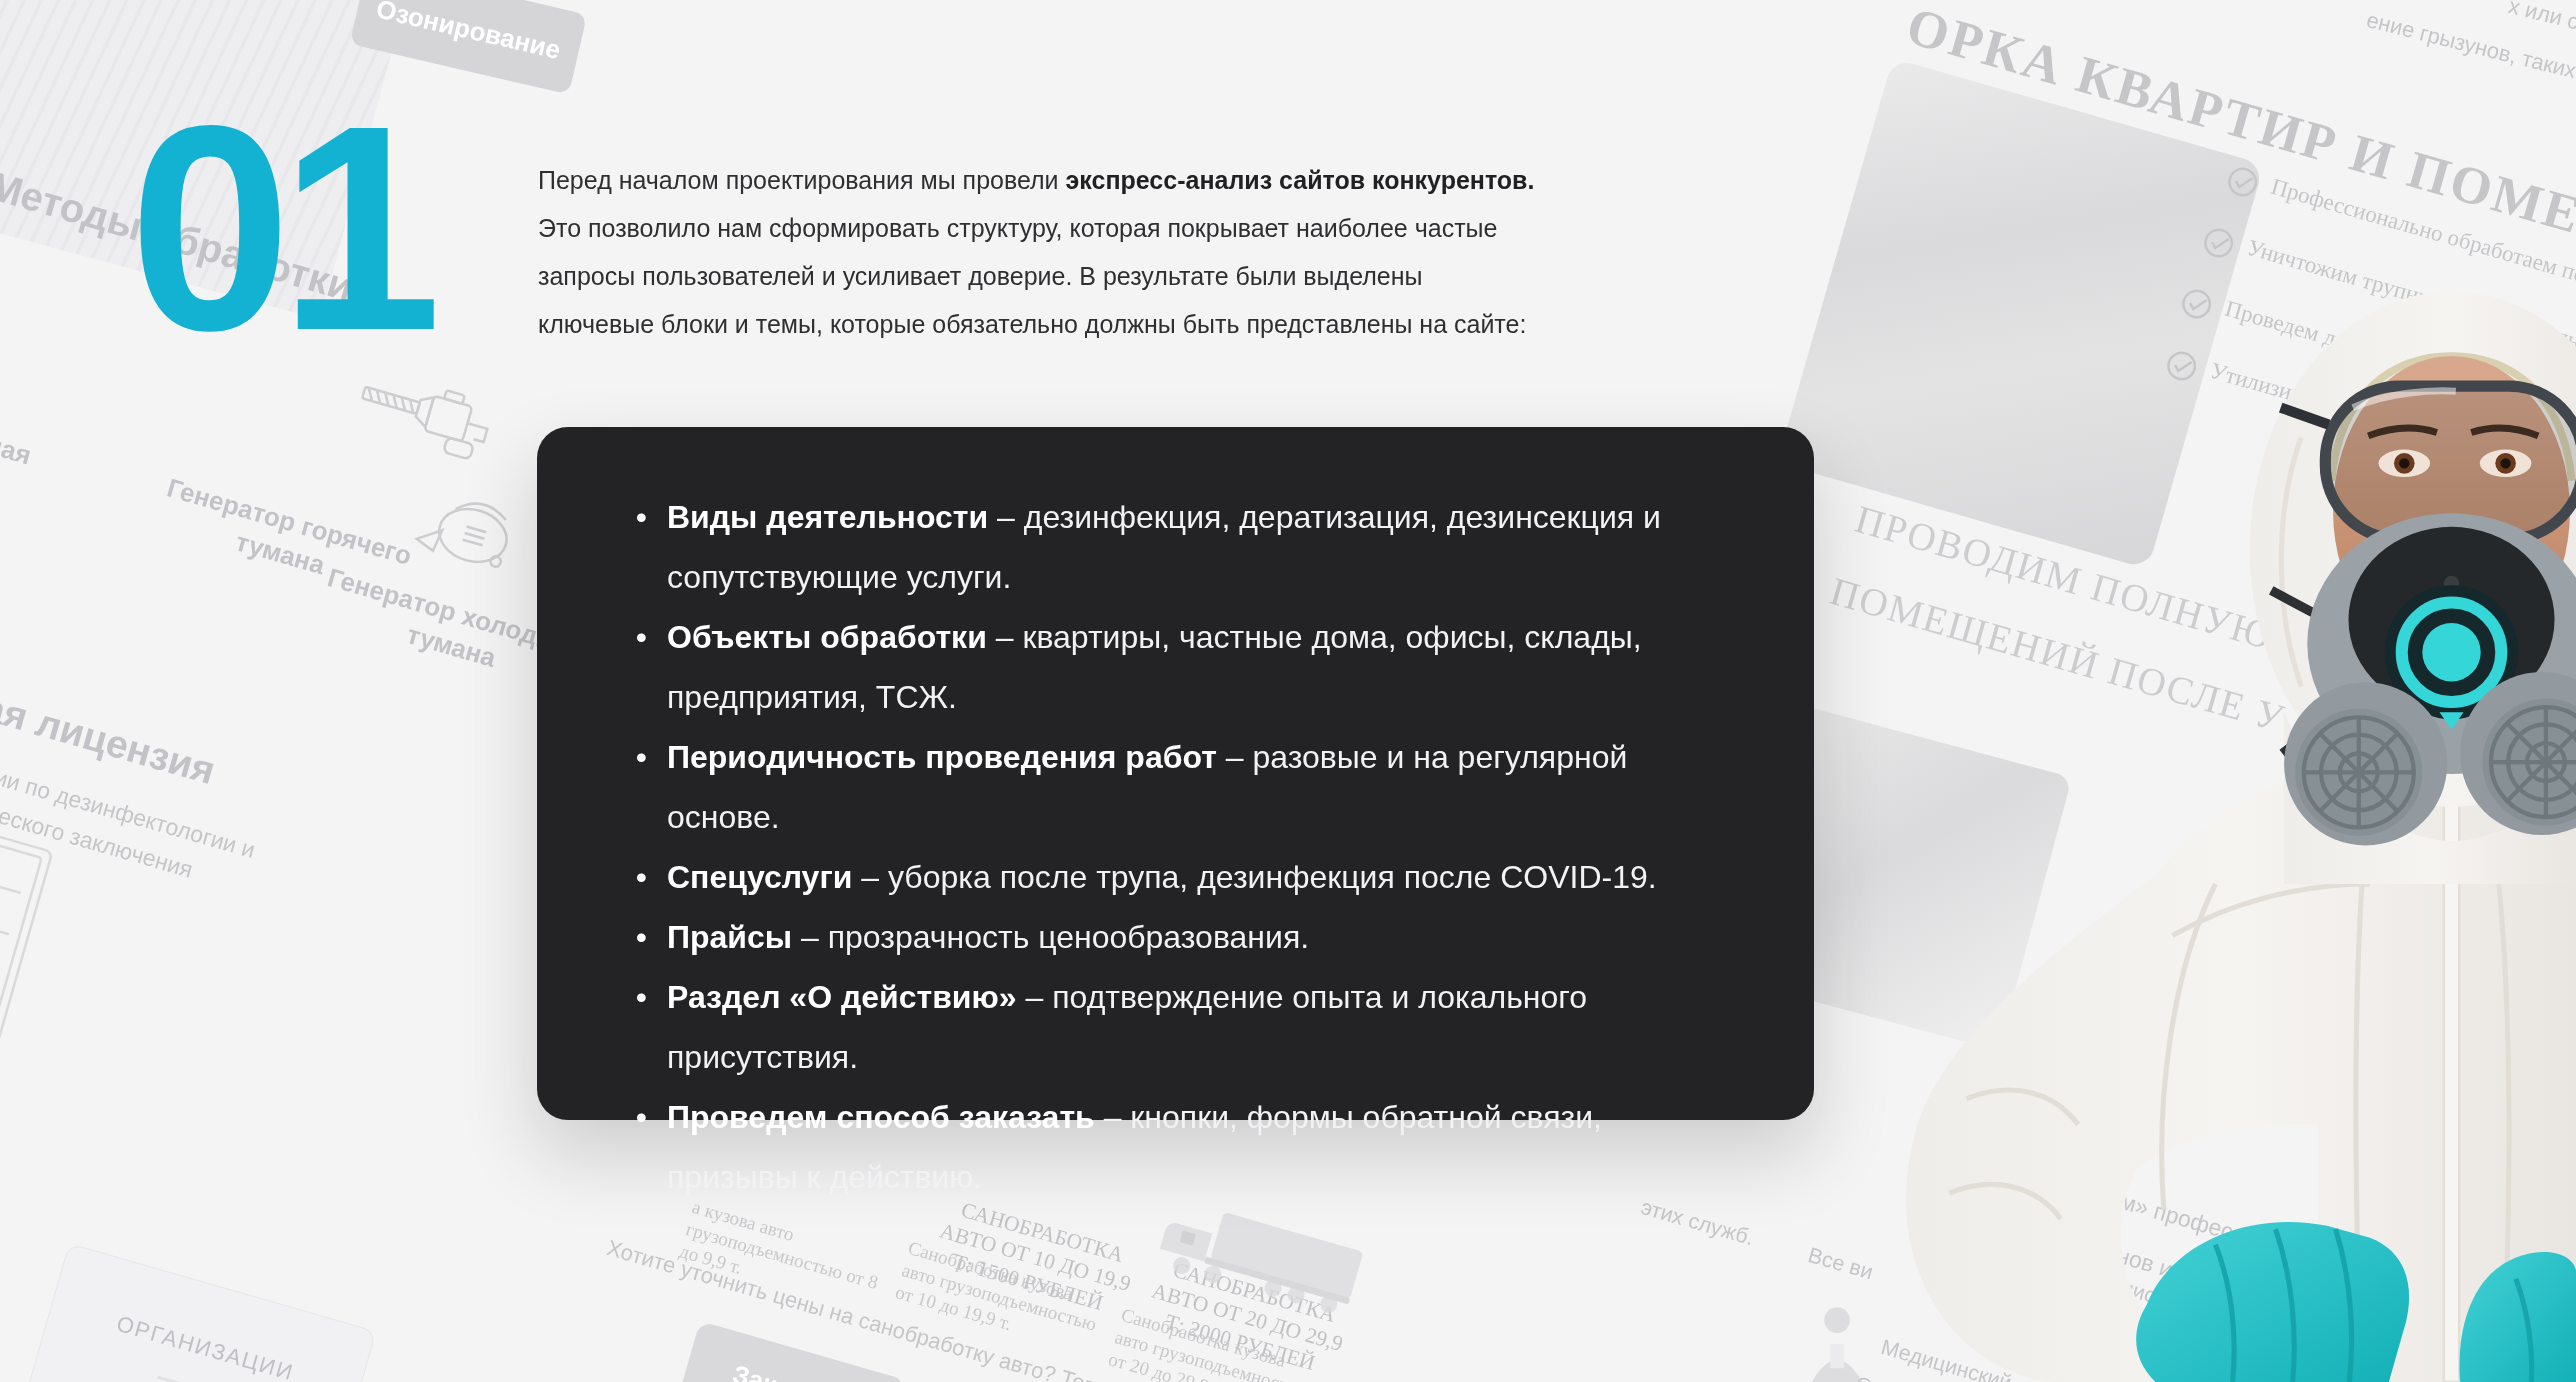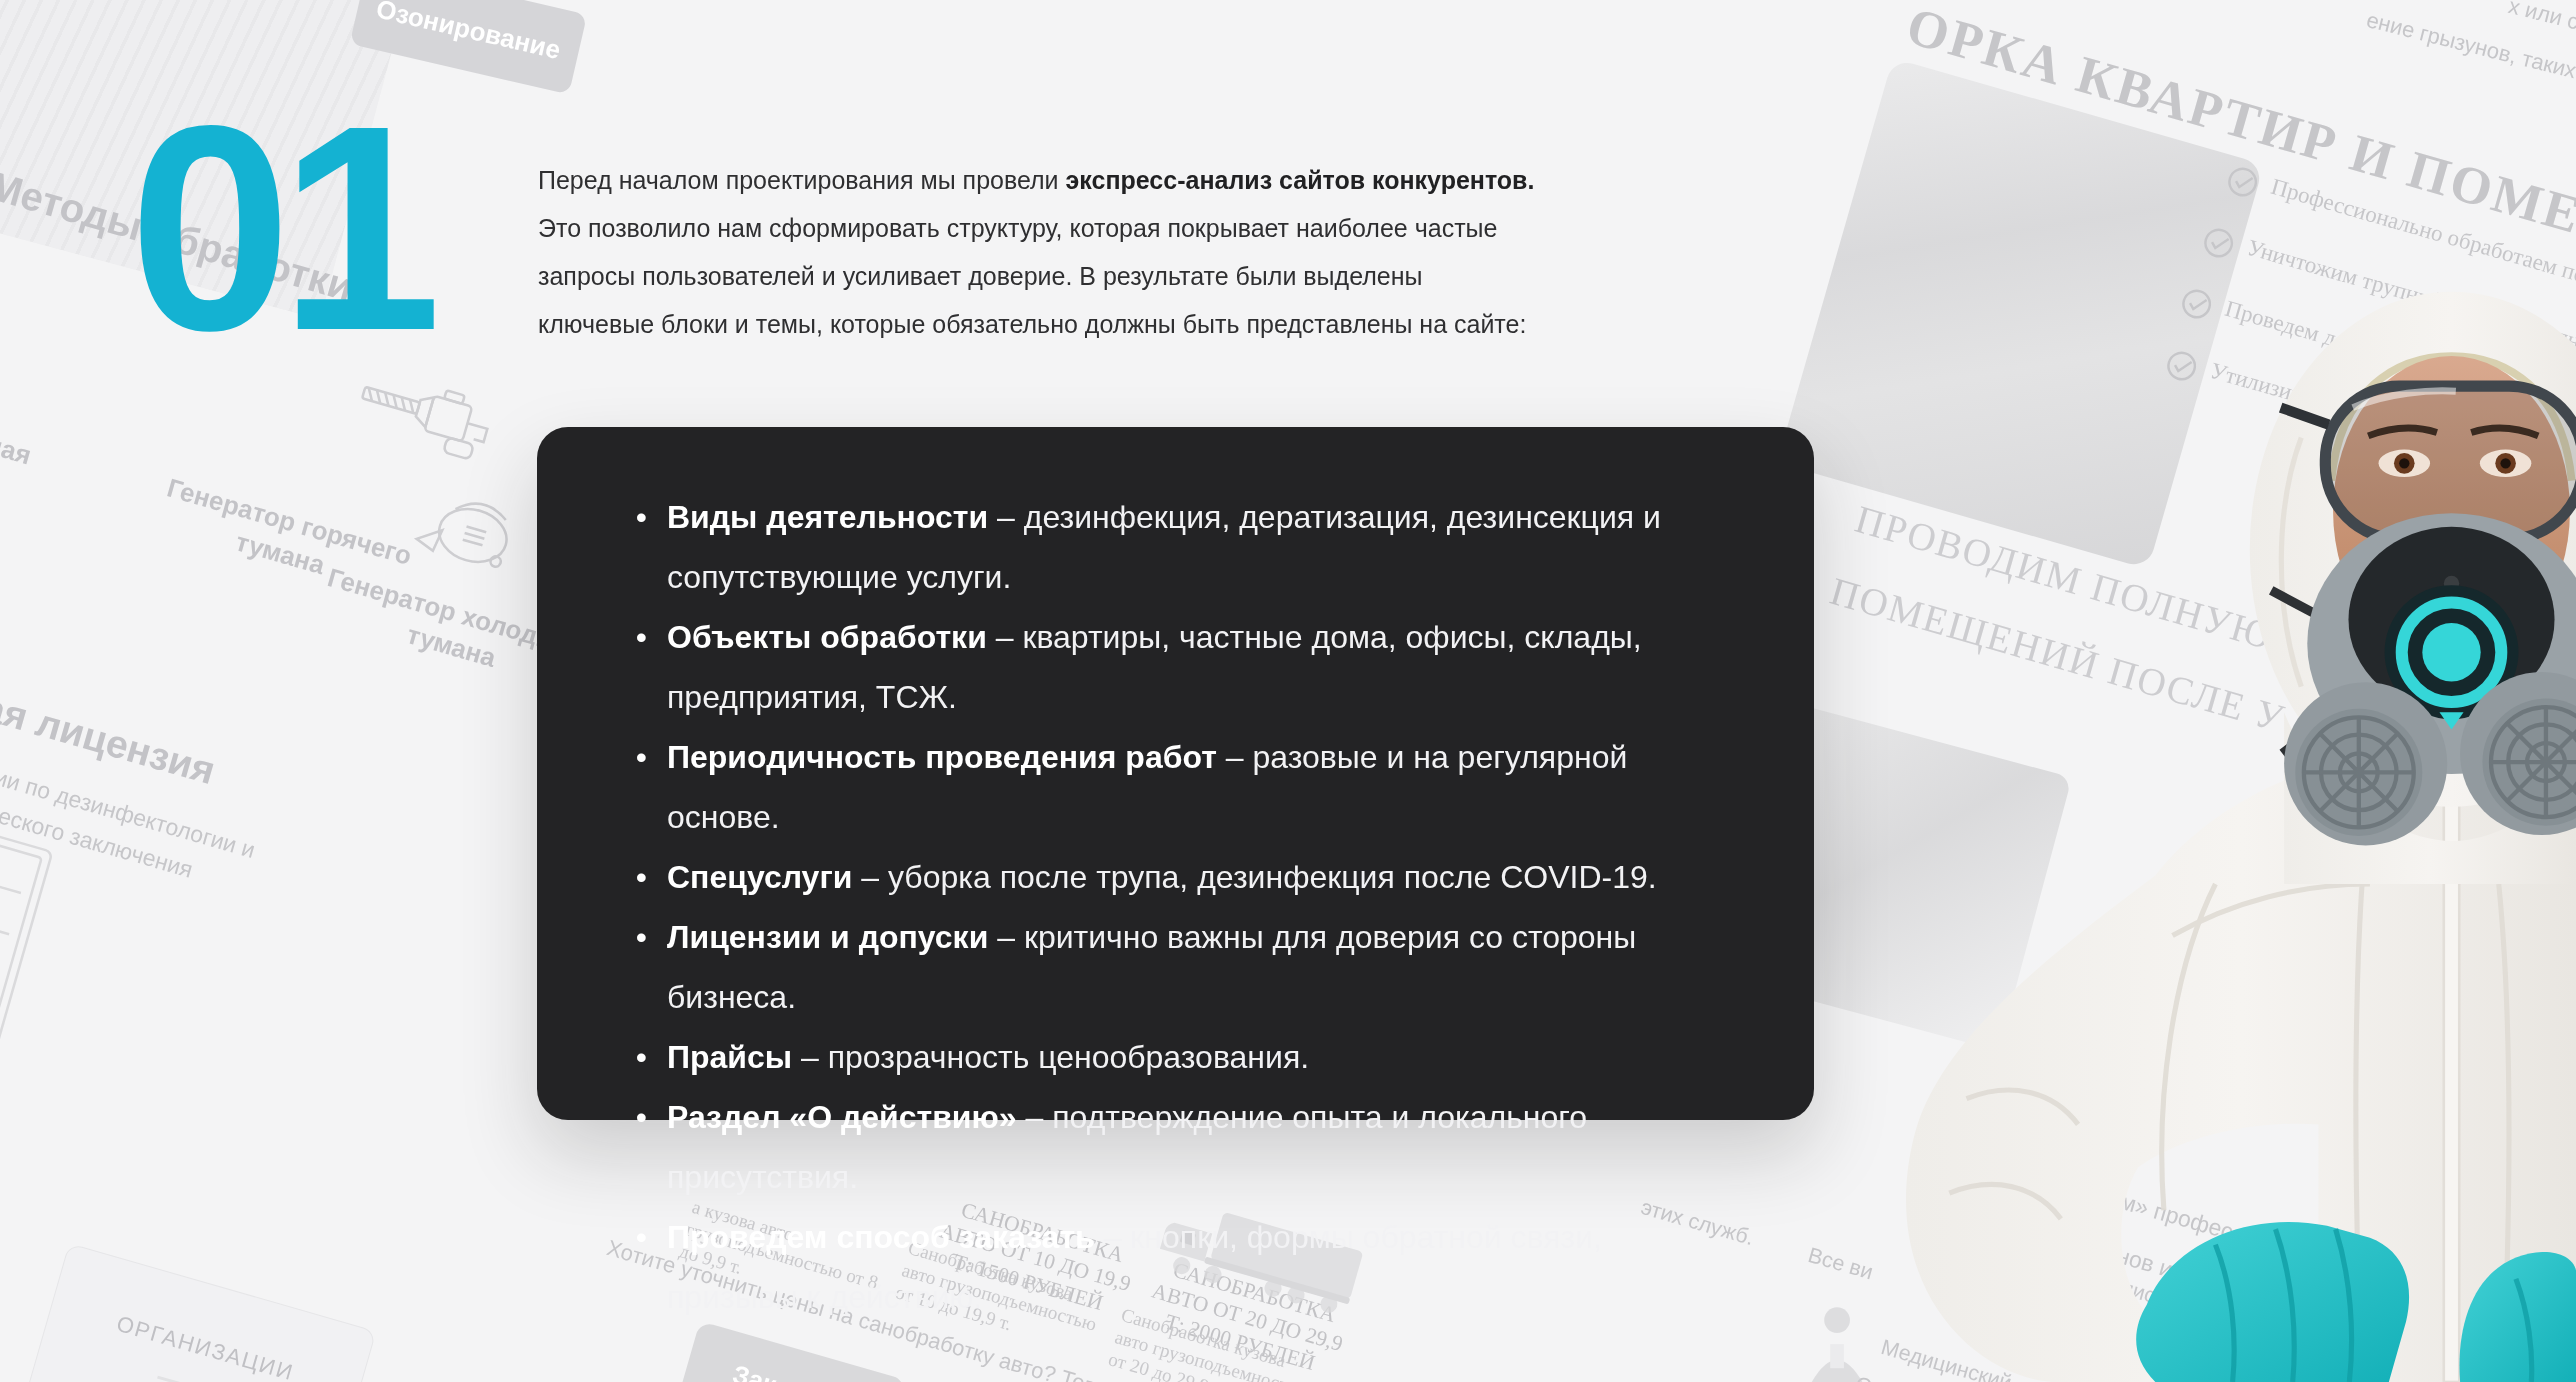--- a/index.html
+++ b/index.html
@@ -325,21 +325,20 @@
     <div>запросы пользователей и усиливает доверие. В результате были выделены</div>
     <div>ключевые блоки и темы, которые обязательно должны быть представлены на сайте:</div>
   </div>
 
   <div class="dark-card" style="background: rgb(35, 35, 37);">
     <ul>
       <li><b>Виды деятельности</b><span> – дезинфекция, дератизация, дезинсекция и сопутствующие услуги.</span></li>
       <li><b>Объекты обработки</b><span> – квартиры, частные дома, офисы, склады, предприятия, ТСЖ.</span></li>
       <li><b>Периодичность проведения работ</b><span> – разовые и на регулярной основе.</span></li>
       <li><b>Спецуслуги</b><span> – уборка после трупа, дезинфекция после COVID-19.</span></li>
-      <li><b>Лицензии и допуски</b><span> – критично важны для доверия со стороны бизнеса.</span></li>
       <li><b>Прайсы</b><span> – прозрачность ценообразования.</span></li>
       <li><b>Раздел «О действию»</b><span> – подтверждение опыта и локального присутствия.</span></li>
       <li><b>Проведем способ заказать</b><span> – кнопки, формы обратной связи, призывы к действию.</span></li>
     </ul>
   </div>
 
 </div>
 
 
 </body></html>

